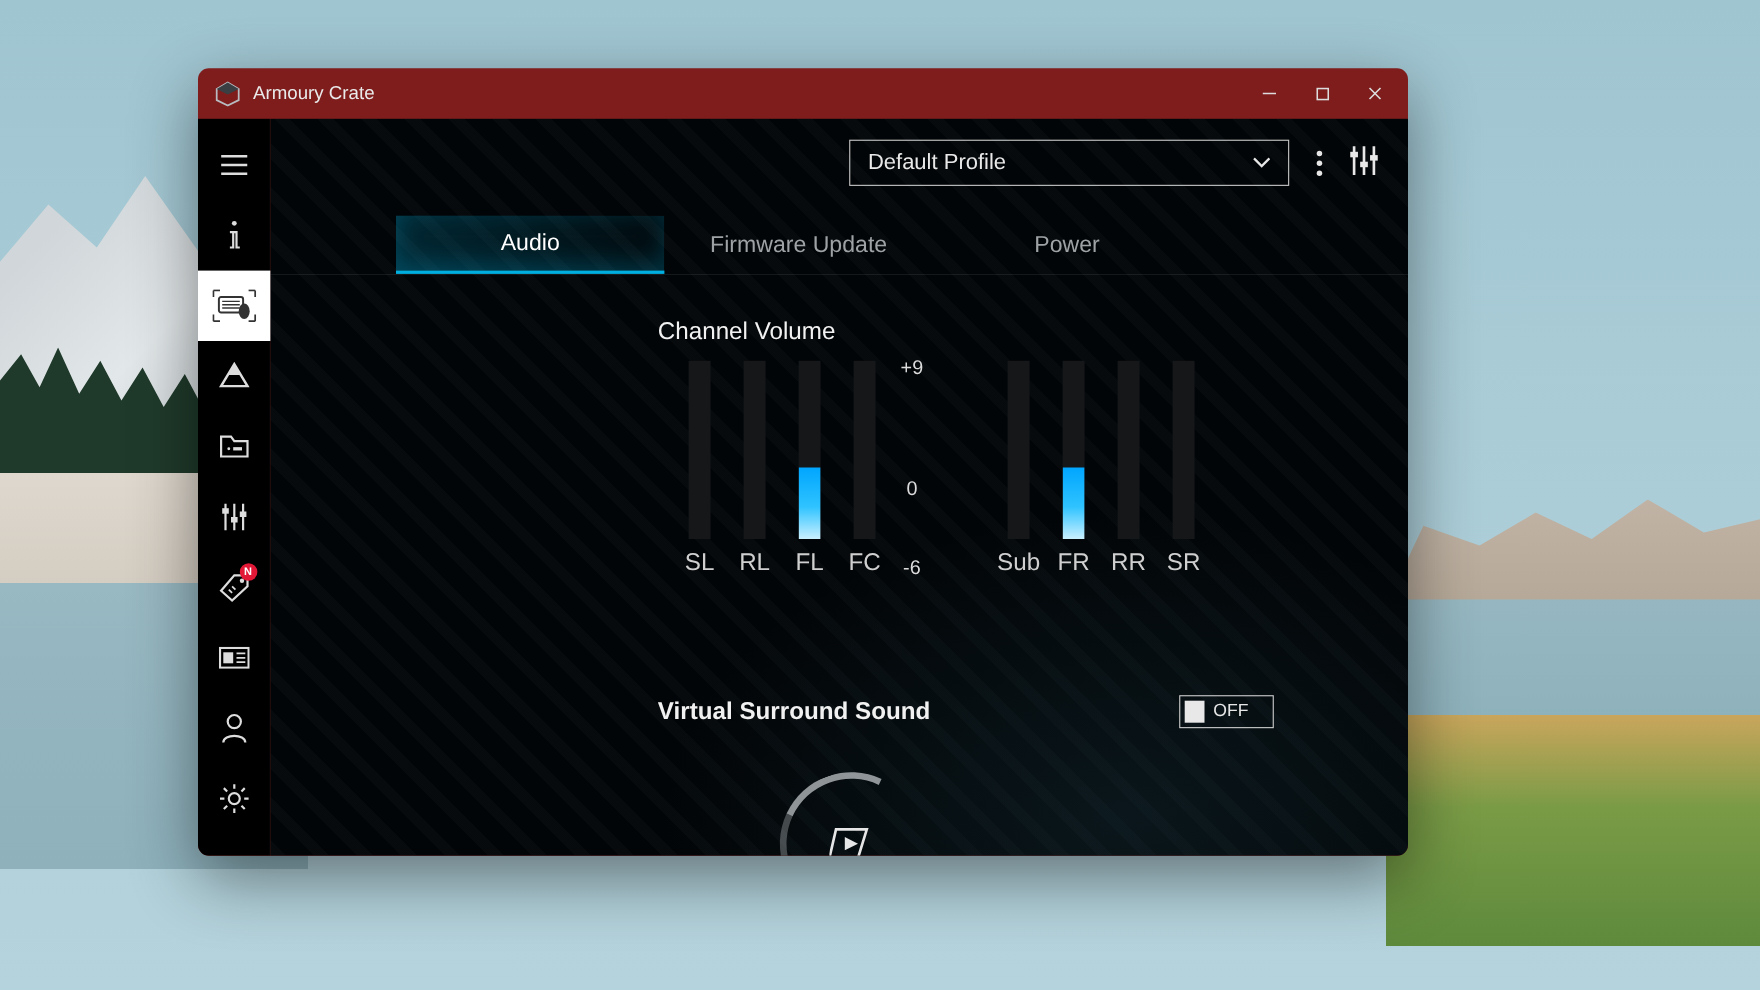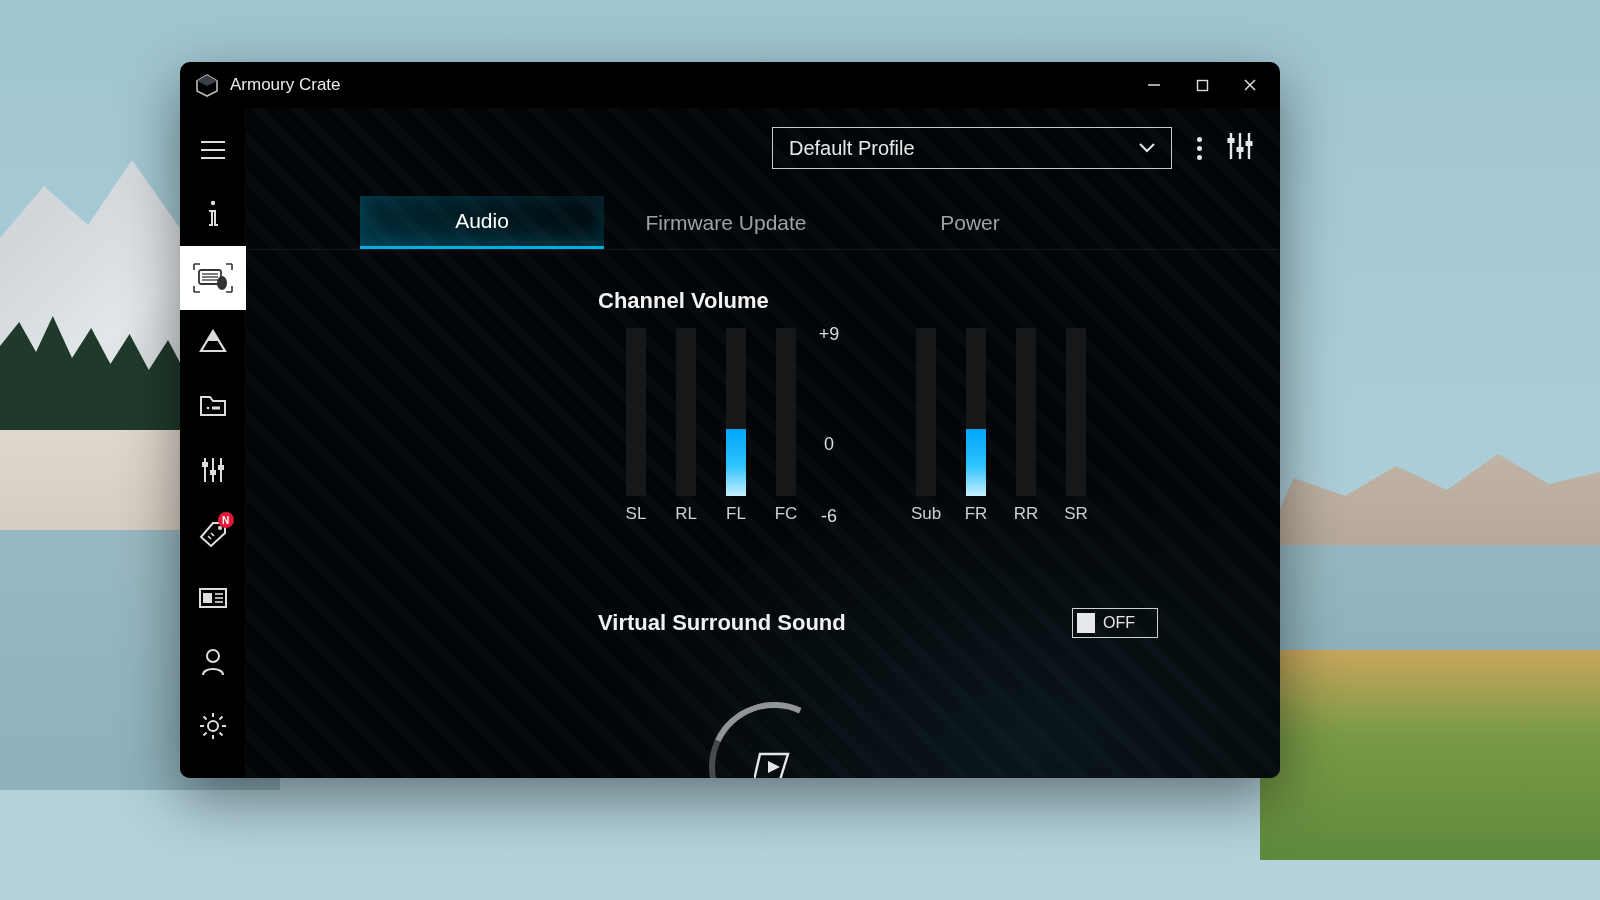--- a/index.html
+++ b/index.html
@@ -50,21 +50,21 @@
     position: absolute; right: 0; top: 650px; width: 340px; height: 210px;
     background: linear-gradient(to bottom, #c9a65c 0%, #7a9b46 40%, #5e8a3c 100%);
     z-index: 0;
   }
 
   
   .window {
     position: absolute;
     left: 180px; top: 62px;
     width: 1100px; height: 716px;
-    background: #000000;
+    background: #7f1d1d;
     border-radius: 10px;
     overflow: hidden;
     box-shadow: 0 20px 60px rgba(0,0,0,0.45);
     z-index: 5;
     display: flex;
     flex-direction: column;
   }
   .titlebar {
     height: 46px;
     display: flex; align-items: center;
@@ -151,41 +151,41 @@
   }
   .tab.active {
     color: #fff;
     background: linear-gradient(to right, rgba(0,165,210,0.22), rgba(0,165,210,0.04));
     border-bottom: 3px solid #00aee0;
     box-shadow: inset 0 -6px 22px rgba(0,174,224,0.25);
   }
 
   .section-label {
     position: absolute; left: 352px; top: 180px;
-    font-size: 22px; font-weight: 700; color: #f2f2f2;
+    font-size: 22px; font-weight: 400; color: #f2f2f2;
   }
 
   .eq { position:absolute; left:380px; top:220px; width:420px; height:240px; }
   .eq-ticks { position:absolute; left:180px; top:0; height:196px; width:60px; }
   .tick { position:absolute; left:0; font-size:18px; color:#dcdcdc; text-align:center; width:46px; }
   .bars { position:absolute; left:0; top:0; height:196px; display:flex; gap:30px; }
   .bar-col { display:flex; flex-direction:column; align-items:center; width:20px; }
   .bar-col.spacer { width:60px; }
   .bar-track {
     width:20px; height:196px; background:#151719;
     position:relative; overflow:hidden;
   }
   .bar-fill {
     position:absolute; bottom:0; left:0; right:0;
     background: linear-gradient(to bottom, #00a6ff 0%, #2fc3ff 55%, #c9f0ff 100%);
   }
-  .bar-label { margin-top:8px; font-size:17px; color:#cfcfcf; }
+  .bar-label { margin-top:8px; font-size:22px; color:#cfcfcf; }
 
   .vss-row {
-    position:absolute; left:352px; top:500px; width:560px;
+    position:absolute; left:352px; top:524px; width:560px;
     display:flex; align-items:center; justify-content:space-between;gap:36px;
   }
   .vss-label { font-size:22px; font-weight:600; color:#f1f1f1; }
   .toggle {
     width:86px; height:30px; border:1px solid #cfcfcf;
     display:flex; align-items:center; gap:8px; padding:0 8px 0 4px;
     font-size:16px; color:#e6e6e6;
   }
   .toggle-knob { width:18px; height:20px; background:#e8e8e8; }
 

